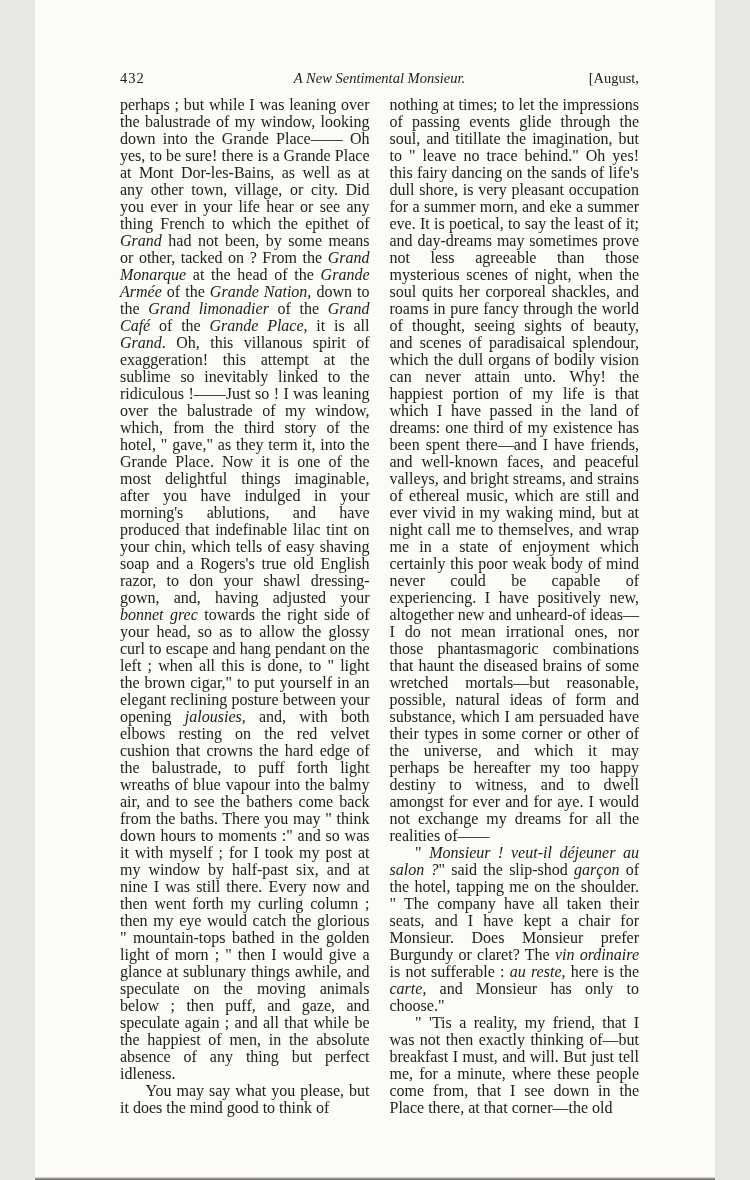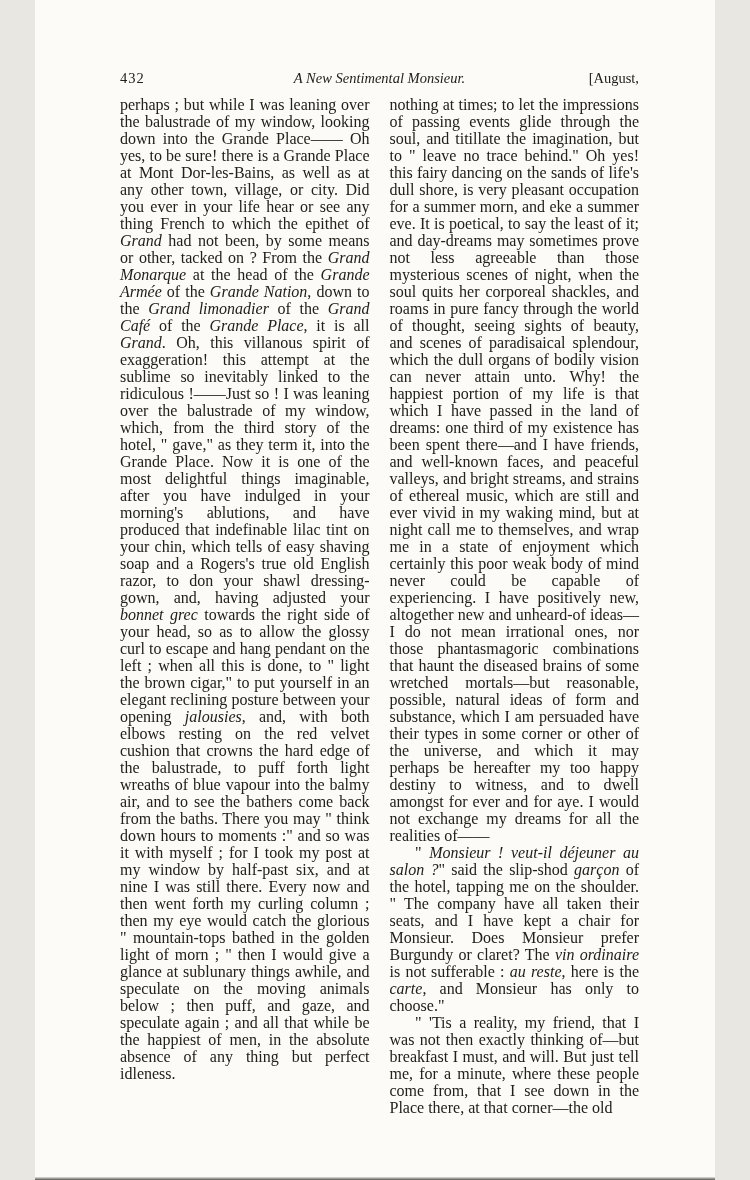--- a/index.html
+++ b/index.html
@@ -57,20 +57,21 @@
 
 <div class="page">
   <div class="page-header">
     <span class="page-number">432</span>
     <span class="journal-title">A New Sentimental Monsieur.</span>
     <span class="issue-date">[August,</span>
   </div>
   <div class="columns">
     <div class="column">
         <p class="para"><span>perhaps ; but while I was leaning over the balustrade of my window, looking down into the Grande Place—— Oh yes, to be sure! there is a Grande Place at Mont Dor-les-Bains, as well as at any other town, village, or city. Did you ever in your life hear or see any thing French to which the epithet of </span><i>Grand</i><span> had not been, by some means or other, tacked on ? From the </span><i>Grand Monarque</i><span> at the head of the </span><i>Grande Armée</i><span> of the </span><i>Grande Nation</i><span>, down to the </span><i>Grand limonadier</i><span> of the </span><i>Grand Café</i><span> of the </span><i>Grande Place</i><span>, it is all </span><i>Grand</i><span>. Oh, this villanous spirit of exaggeration! this attempt at the sublime so inevitably linked to the ridiculous !——Just so ! I was leaning over the balustrade of my window, which, from the third story of the hotel, " gave," as they term it, into the Grande Place. Now it is one of the most delightful things imaginable, after you have indulged in your morning's ablutions, and have produced that indefinable lilac tint on your chin, which tells of easy shaving soap and a Rogers's true old English razor, to don your shawl dressing-gown, and, having adjusted your </span><i>bonnet grec</i><span> towards the right side of your head, so as to allow the glossy curl to escape and hang pendant on the left ; when all this is done, to " light the brown cigar," to put yourself in an elegant reclining posture between your opening </span><i>jalousies</i><span>, and, with both elbows resting on the red velvet cushion that crowns the hard edge of the balustrade, to puff forth light wreaths of blue vapour into the balmy air, and to see the bathers come back from the baths. There you may " think down hours to moments :" and so was it with myself ; for I took my post at my window by half-past six, and at nine I was still there. Every now and then went forth my curling column ; then my eye would catch the glorious " mountain-tops bathed in the golden light of morn ; " then I would give a glance at sublunary things awhile, and speculate on the moving animals below ; then puff, and gaze, and speculate again ; and all that while be the happiest of men, in the absolute absence of any thing but perfect idleness.</span></p>
+        <p class="para indent"><span>You may say what you please, but it does the mind good to think of</span></p>
       </div>
     <div class="column">
         <p class="para"><span>nothing at times; to let the impressions of passing events glide through the soul, and titillate the imagination, but to " leave no trace behind." Oh yes! this fairy dancing on the sands of life's dull shore, is very pleasant occupation for a summer morn, and eke a summer eve. It is poetical, to say the least of it; and day-dreams may sometimes prove not less agreeable than those mysterious scenes of night, when the soul quits her corporeal shackles, and roams in pure fancy through the world of thought, seeing sights of beauty, and scenes of paradisaical splendour, which the dull organs of bodily vision can never attain unto. Why! the happiest portion of my life is that which I have passed in the land of dreams: one third of my existence has been spent there—and I have friends, and well-known faces, and peaceful valleys, and bright streams, and strains of ethereal music, which are still and ever vivid in my waking mind, but at night call me to themselves, and wrap me in a state of enjoyment which certainly this poor weak body of mind never could be capable of experiencing. I have positively new, altogether new and unheard-of ideas—I do not mean irrational ones, nor those phantasmagoric combinations that haunt the diseased brains of some wretched mortals—but reasonable, possible, natural ideas of form and substance, which I am persuaded have their types in some corner or other of the universe, and which it may perhaps be hereafter my too happy destiny to witness, and to dwell amongst for ever and for aye. I would not exchange my dreams for all the realities of——</span></p>
         <p class="para indent"><span>" </span><i>Monsieur ! veut-il déjeuner au salon ?</i><span>" said the slip-shod </span><i>garçon</i><span> of the hotel, tapping me on the shoulder. " The company have all taken their seats, and I have kept a chair for Monsieur. Does Monsieur prefer Burgundy or claret? The </span><i>vin ordinaire</i><span> is not sufferable : </span><i>au reste</i><span>, here is the </span><i>carte</i><span>, and Monsieur has only to choose."</span></p>
         <p class="para indent"><span>" 'Tis a reality, my friend, that I was not then exactly thinking of—but breakfast I must, and will. But just tell me, for a minute, where these people come from, that I see down in the Place there, at that corner—the old</span></p>
       </div>
   </div>
   <div class="bottom-edge"></div>
 </div>
 

